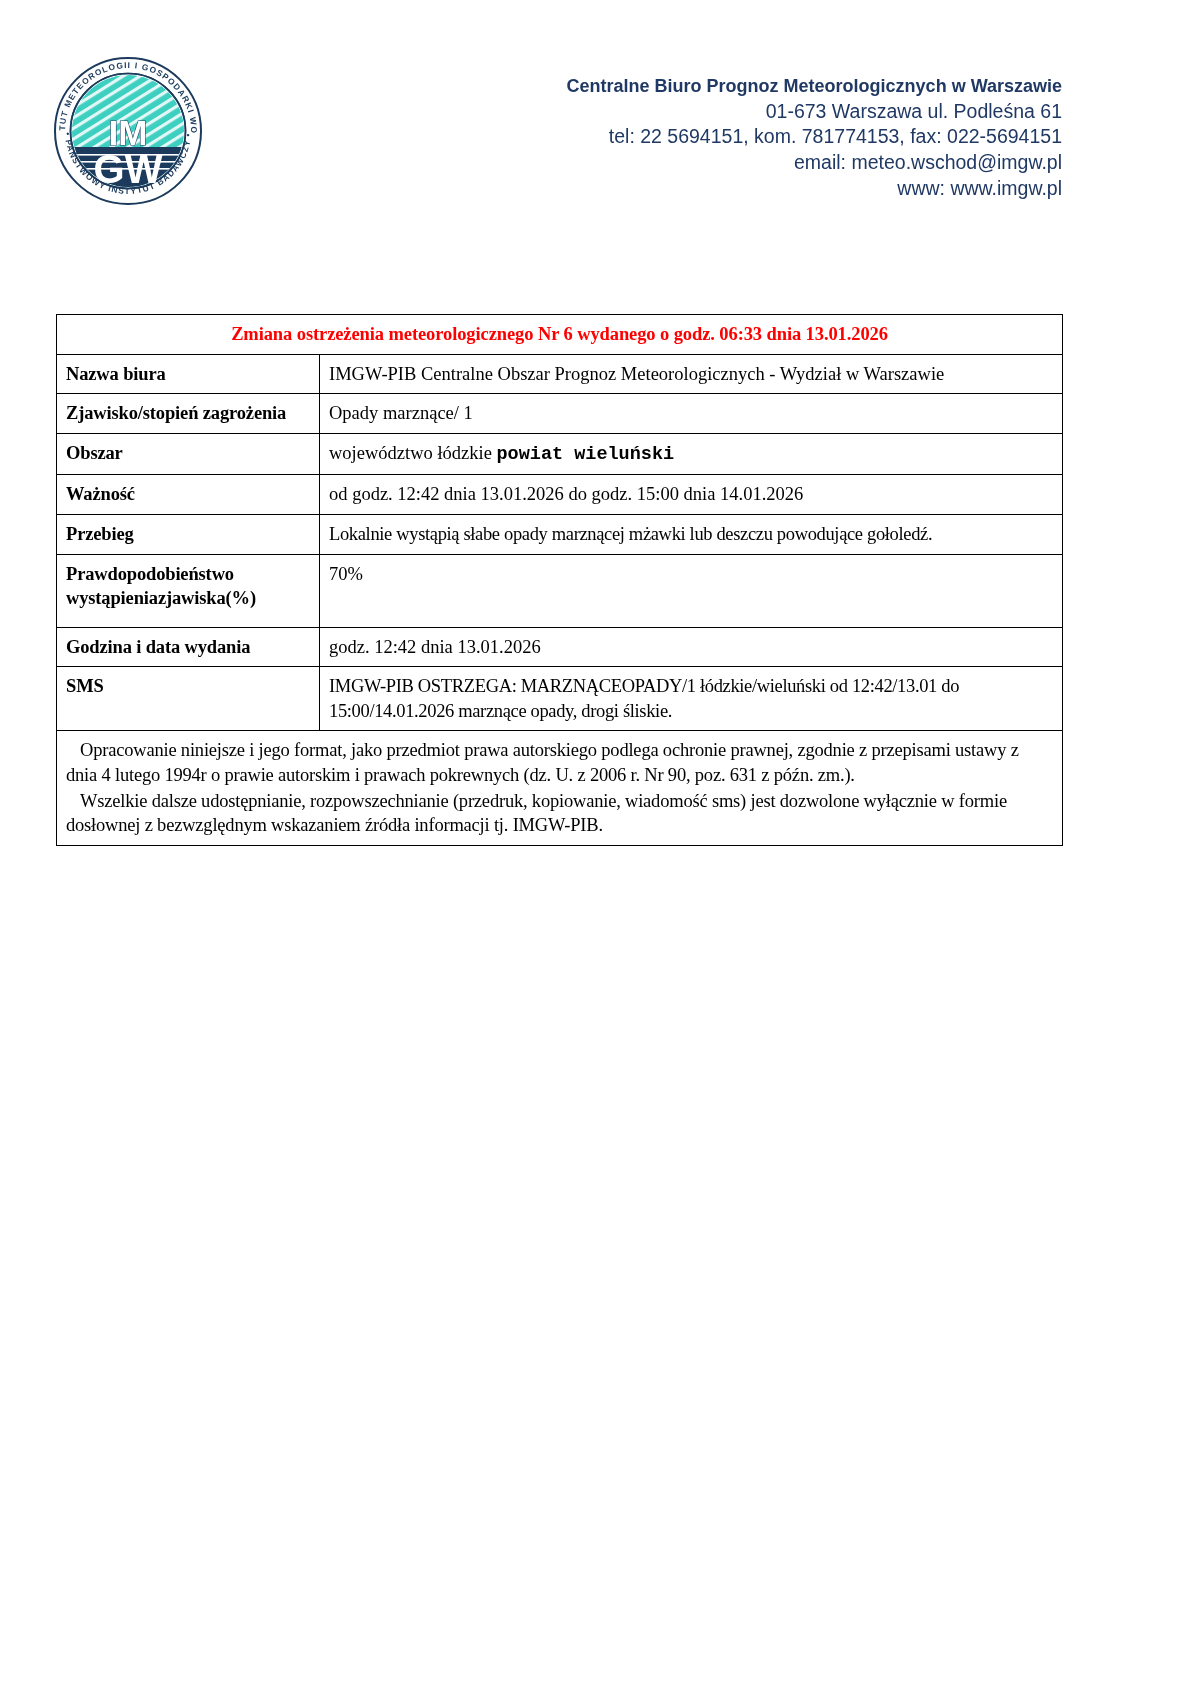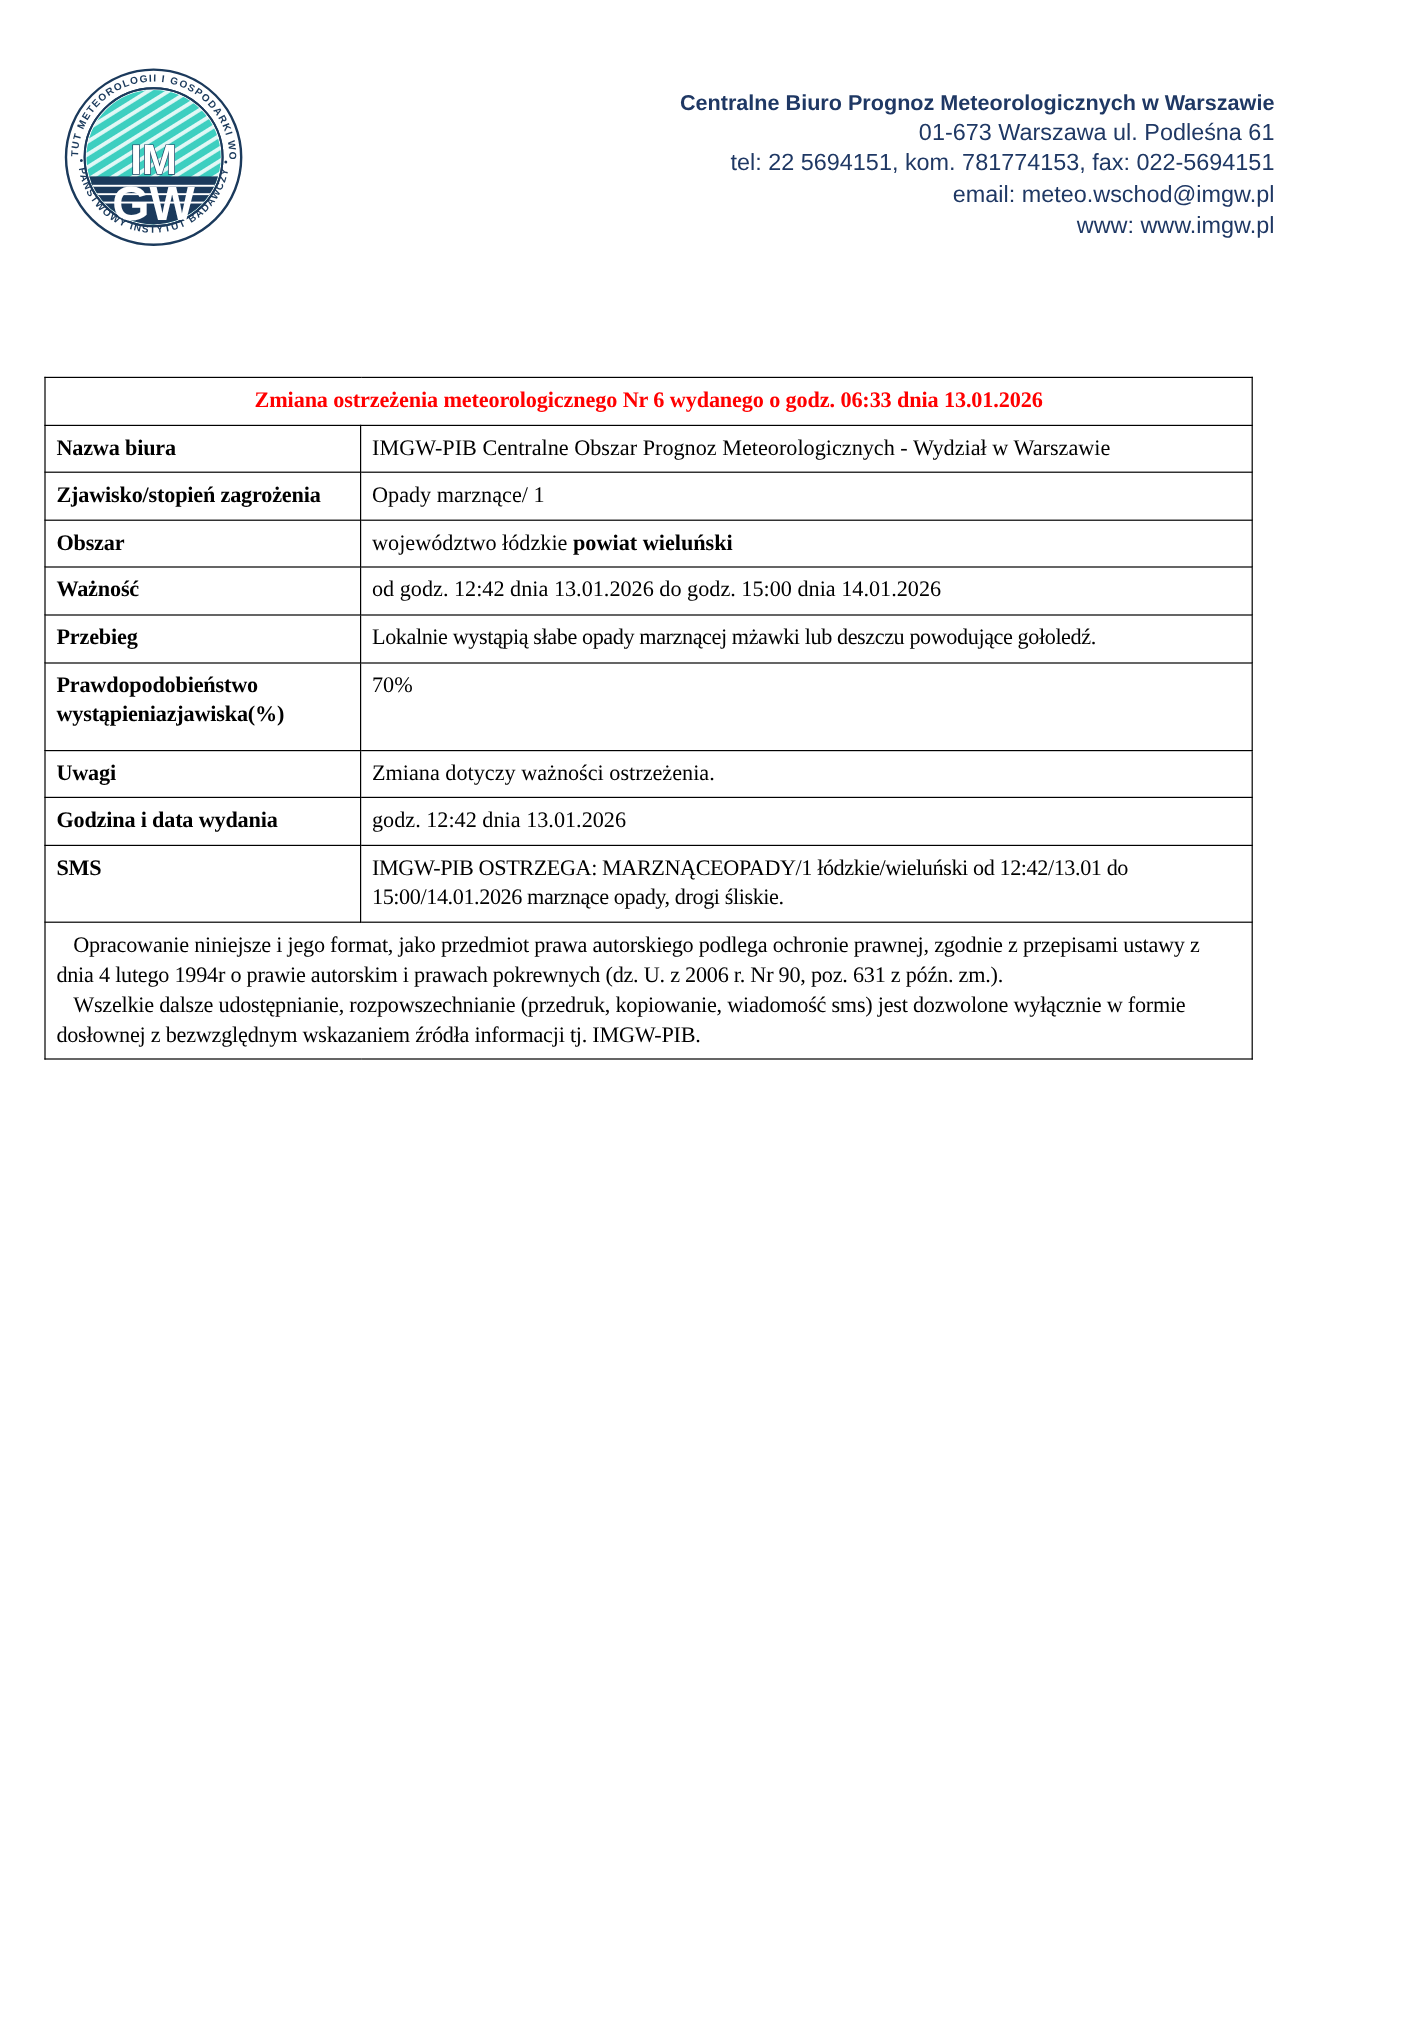--- a/index.html
+++ b/index.html
@@ -49,21 +49,21 @@
   }
   .org-line.bold {
     font-weight: bold;
     font-size: 18px;
     margin-top: 17px;
   }
 
   
   .doc-table {
     position: absolute;
-    left: 37px;
+    left: 56px;
     top: 314px;
     width: 1007px;
     border-collapse: collapse;
     table-layout: fixed;
   }
   .doc-table td {
     border: 1px solid #000000;
     padding: 7px 9px;
     vertical-align: top;
     font-size: 18.5px;
@@ -80,21 +80,21 @@
     letter-spacing: -0.1px;
   }
   .label-cell {
     font-weight: bold;
     font-size: 18.5px;
     letter-spacing: -0.15px;
   }
   .value-cell {
     font-size: 18.5px;
   }
-  .value-cell b { font-weight: bold; }
+  .value-cell b { font-weight: bold; font-family: Liberation Mono, monospace; }
 
   .tight { letter-spacing: -0.35px; }
 
   .row-prob td { height: 58px; }
 
   .footer-cell {
     padding: 11px 10px 12px 10px;
     font-size: 18.5px;
     line-height: 1.42;
     letter-spacing: -0.2px;
@@ -190,24 +190,20 @@
     <tr>
       <td class="label-cell">Przebieg</td>
       <td class="value-cell tight">Lokalnie wystąpią słabe opady marznącej mżawki lub deszczu powodujące gołoledź.</td>
     </tr>
 
     <tr class="row-prob">
       <td class="label-cell"><span>Prawdopodobieństwo</span><br><span>wystąpieniazjawiska(%)</span></td>
       <td class="value-cell">70%</td>
     </tr>
 
-    <tr>
-      <td class="label-cell">Uwagi</td>
-      <td class="value-cell">Zmiana dotyczy ważności  ostrzeżenia.</td>
-    </tr>
 
     <tr>
       <td class="label-cell">Godzina i data wydania</td>
       <td class="value-cell">godz. 12:42 dnia 13.01.2026</td>
     </tr>
 
     <tr>
       <td class="label-cell">SMS</td>
       <td class="value-cell tight">IMGW-PIB OSTRZEGA: MARZNĄCEOPADY/1 łódzkie/wieluński od 12:42/13.01 do 15:00/14.01.2026 marznące opady, drogi śliskie.</td>
     </tr>

